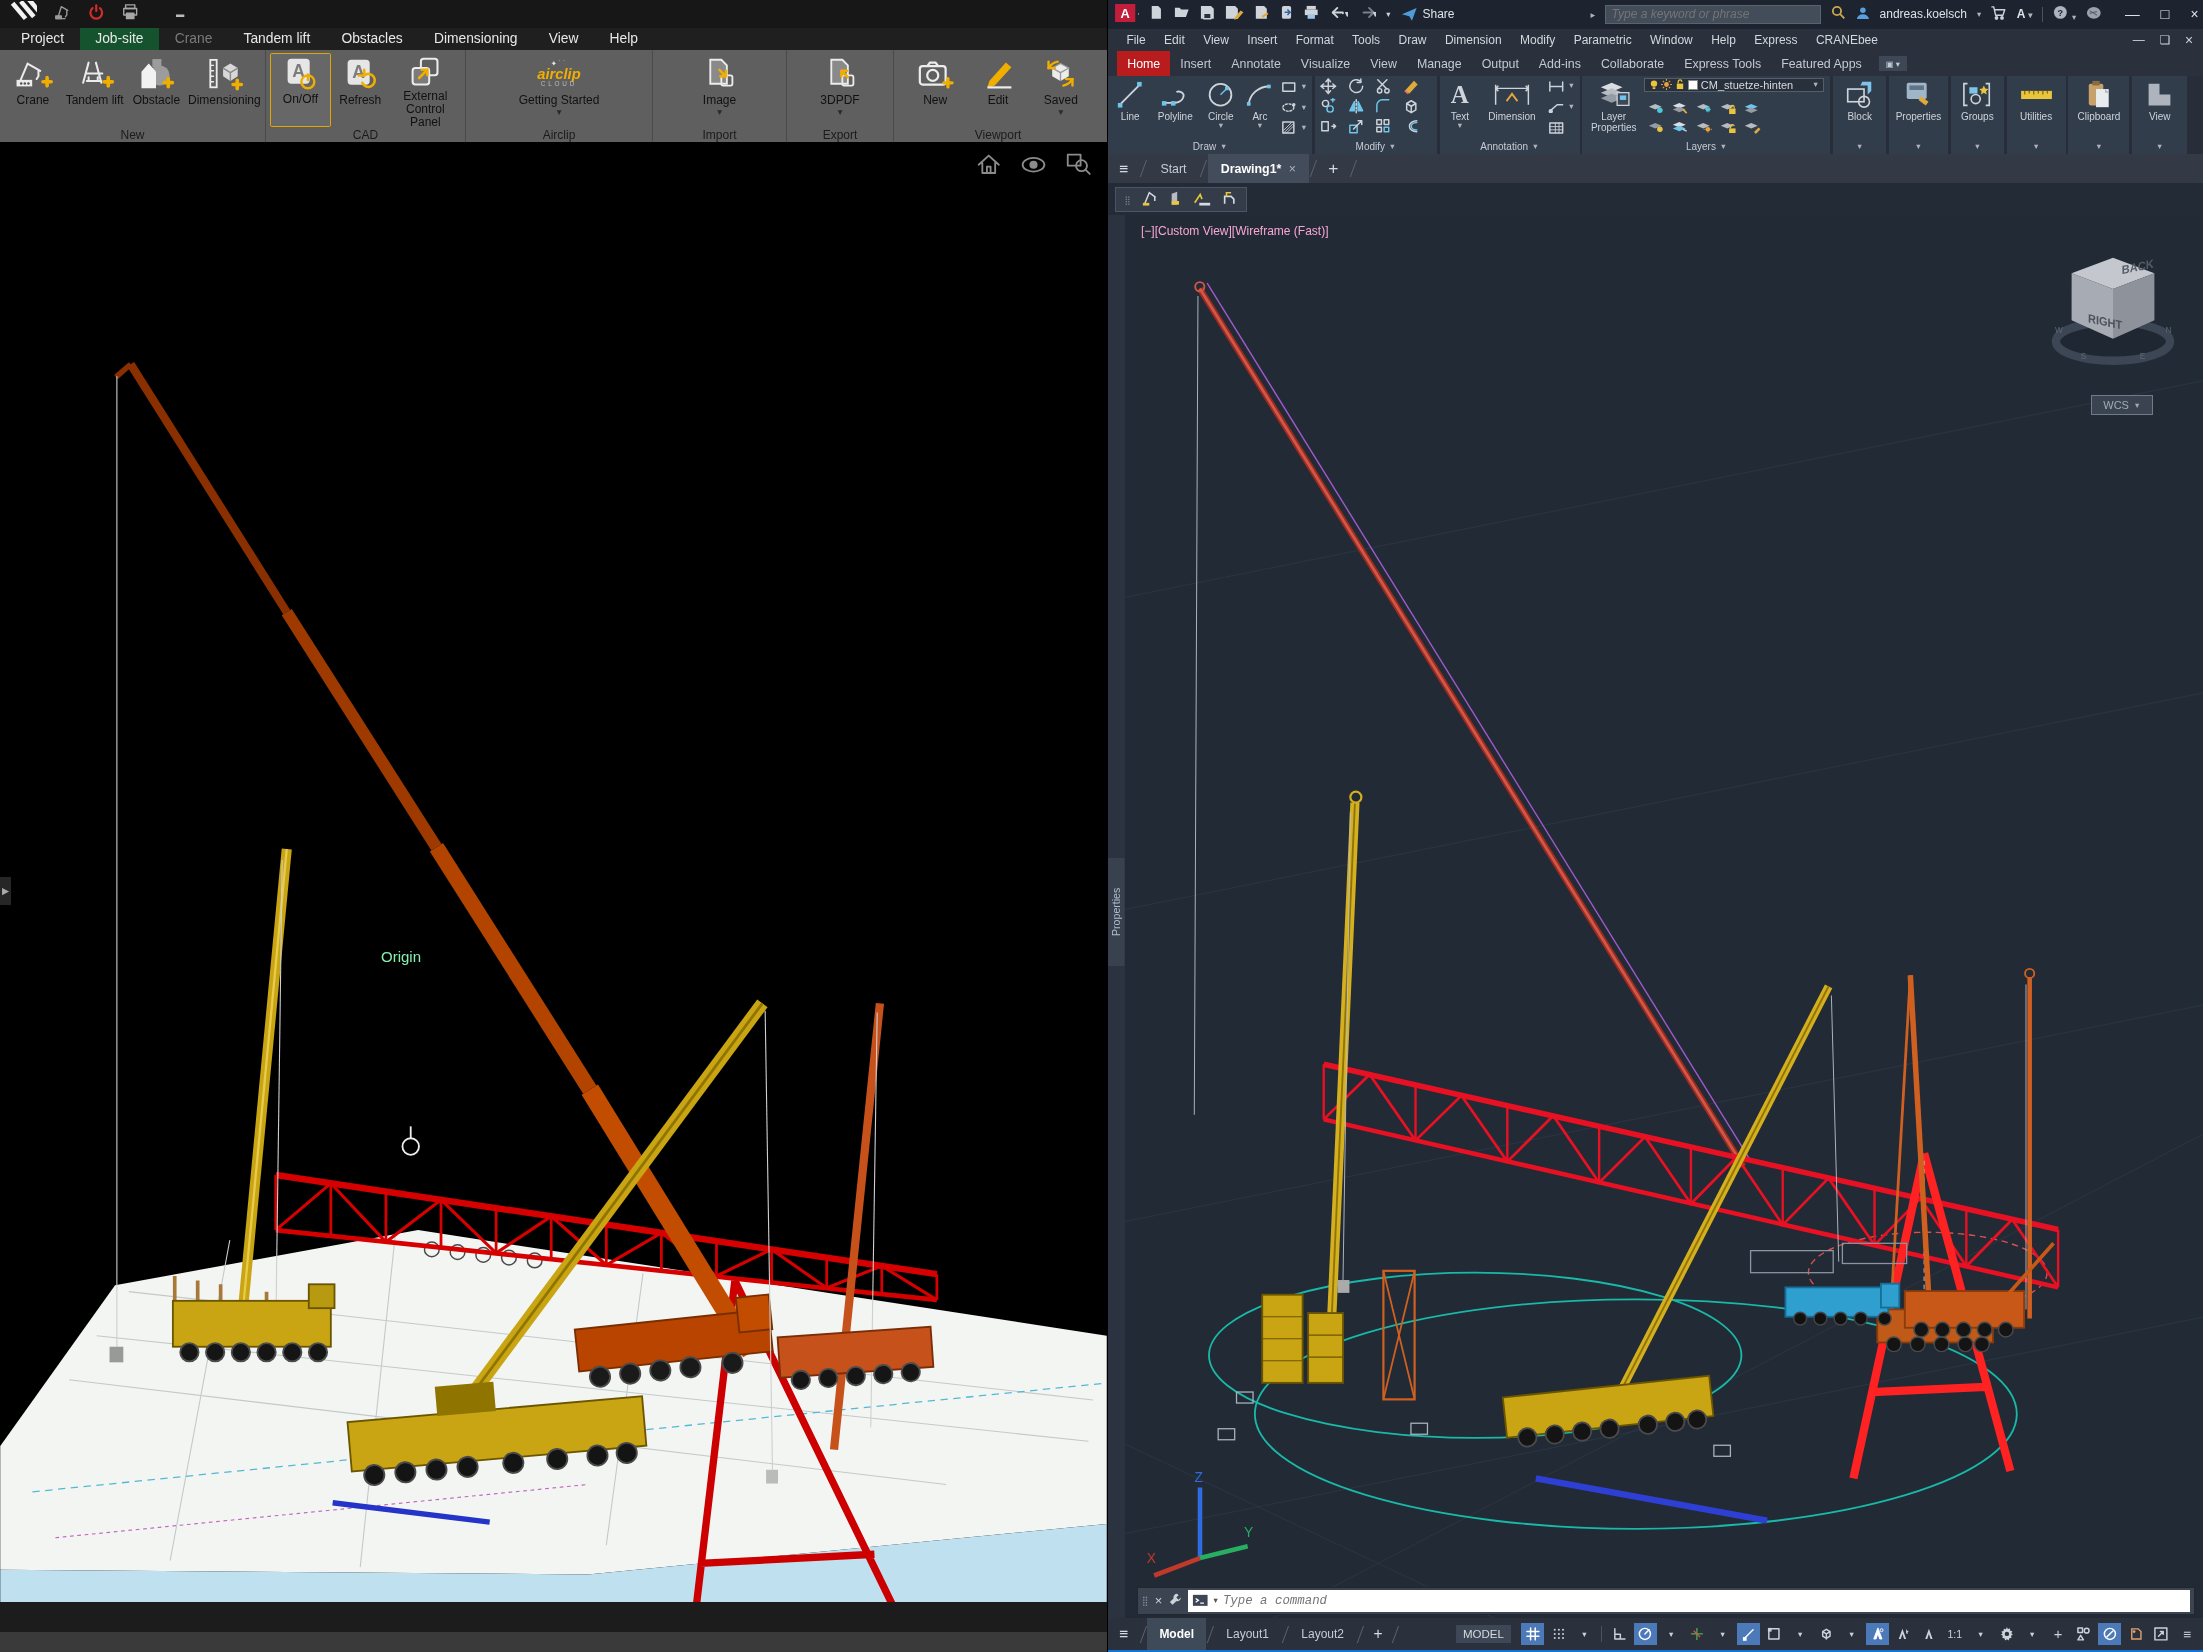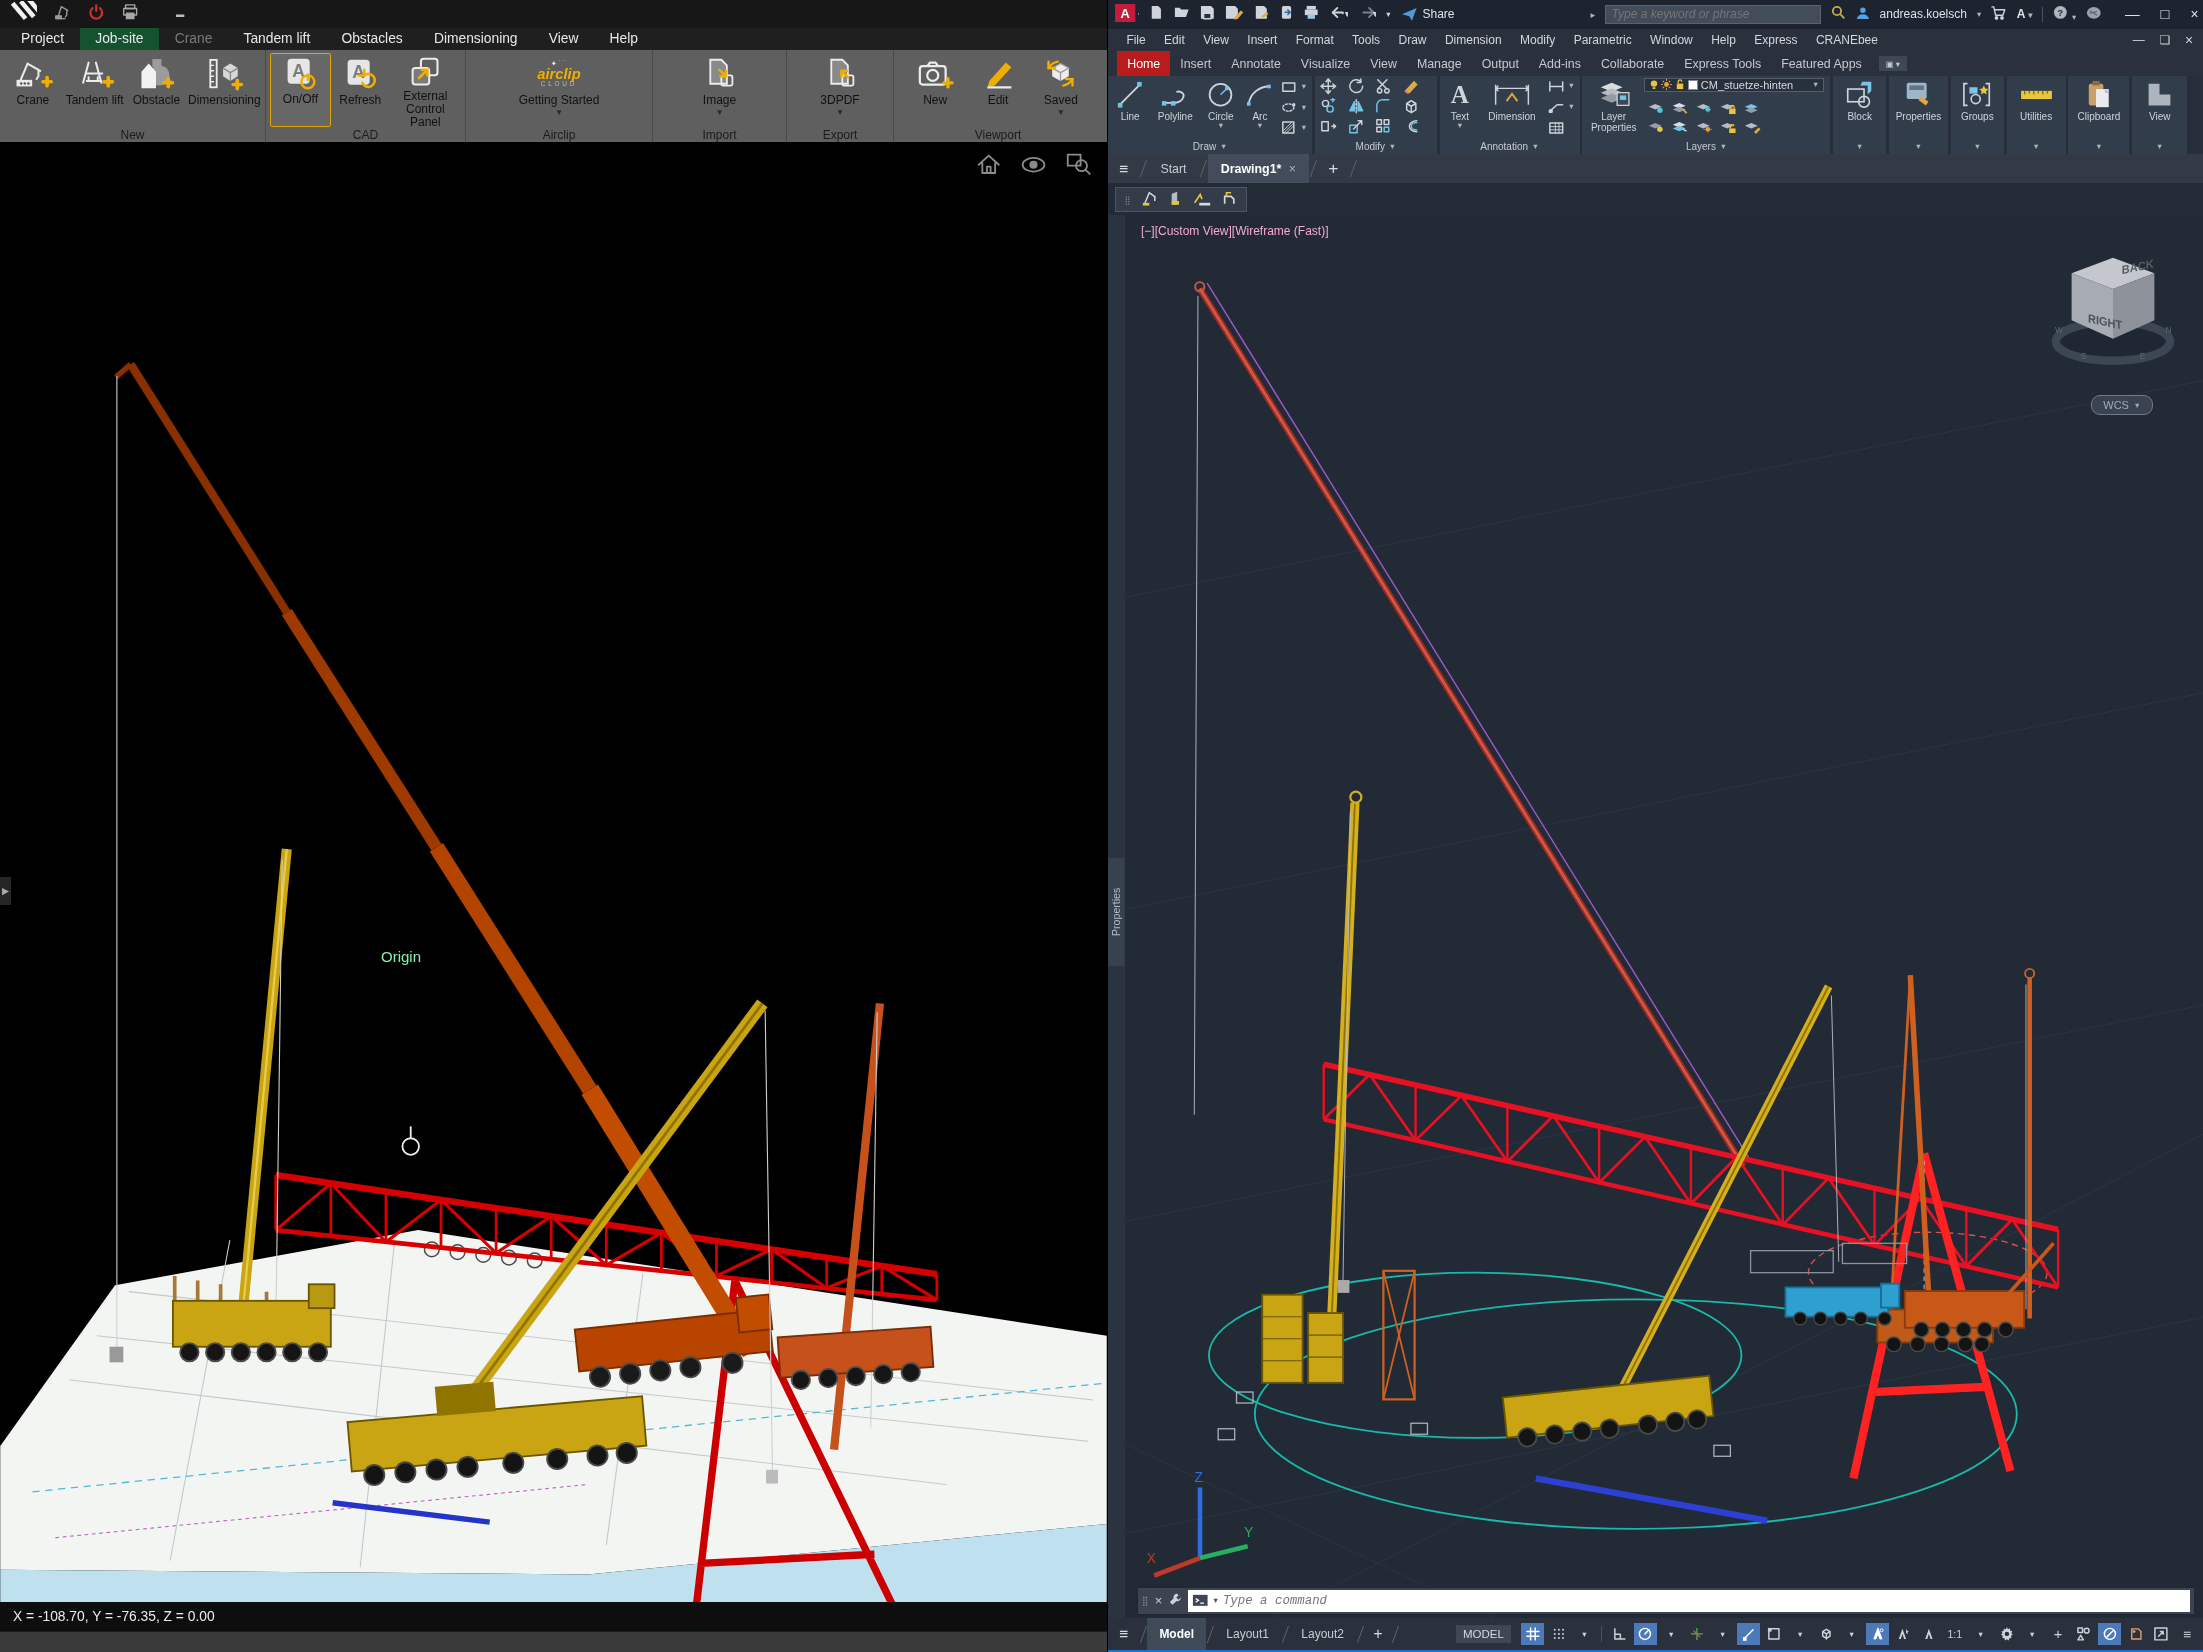--- a/index.html
+++ b/index.html
@@ -59,21 +59,21 @@
 .ftab{height:29px;display:flex;align-items:center;padding:0 13px;font-size:12.4px;gap:7.3px}
 .ftab.active{background:#424c5b;color:#fff;font-weight:bold}
 .fslash{width:0.9px;height:16.5px;background:#5a6370;transform:skewX(-20deg);margin:0 3.7px}
 .r-minibar{position:absolute;top:184px;height:31px;left:0;right:0;background:#232b36;display:flex;align-items:center;padding-left:7.3px}
 .mini-box{display:flex;align-items:center;gap:9.2px;background:#333c48;border:0.9px solid #4b5563;height:25px;padding:0 8.3px}
 .canvas{position:absolute;top:215px;left:0;right:0;height:1403px;background:#222a35;overflow:hidden}
 .prop-strip{position:absolute;left:0;top:0;bottom:0;width:16.5px;background:#2a333f;z-index:3}
 .prop-tab{position:absolute;left:0;top:643px;width:16.5px;height:108px;background:#38424f;color:#b2bdca;font-size:10.6px;display:flex;align-items:center;justify-content:center;writing-mode:vertical-rl;transform:rotate(180deg);z-index:4}
 .vlabel{position:absolute;left:33px;top:9.2px;font-size:12px;color:#f9a8d4;z-index:4}
 .viewcube{position:absolute;right:22px;top:27.5px;z-index:4}
-.wcs{position:absolute;right:51px;top:180px;width:62px;height:20px;background:#3a434f;border:0.9px solid #6f7b8b;border-radius:9px;color:#9fabbb;font-size:11px;display:flex;align-items:center;justify-content:center;gap:4.6px;z-index:4}
+.wcs{position:absolute;right:51px;top:180px;width:62px;height:20px;background:#3a434f;border:0.9px solid #6f7b8b;border-radius:0;color:#9fabbb;font-size:11px;display:flex;align-items:center;justify-content:center;gap:4.6px;z-index:4}
 .ucs{position:absolute;left:37px;top:1256px;z-index:4}
 .cmdbar{position:absolute;left:29px;right:9.2px;top:1587px;height:27.5px;background:#3b4450;border:0.9px solid #20272f;display:flex;align-items:center;gap:5.5px;padding:0 3.7px;z-index:6}
 .cmd-input{flex:1;height:22px;background:#fff;display:flex;align-items:center;gap:3.7px;padding:0 3.7px}
 .cmd-input input{flex:1;border:0;outline:0;font-family:"Liberation Mono",monospace;font-style:italic;font-size:12.4px;color:#8a8f96;background:transparent}
 .r-status{position:absolute;left:0;right:0;top:1618px;height:32px;background:#2a313c;display:flex;align-items:center;z-index:6}
 .mdl-tab{height:32px;display:flex;align-items:center;padding:0 12px;font-size:12px;color:#c6ccd4}
 .mdl-tab.active{background:#3f4a59;color:#fff;font-weight:bold}
 .stat-icons{margin-left:auto;display:flex;align-items:center;gap:2.8px;padding-right:5.5px}
 .sbtn{min-width:23px;height:22px;display:flex;align-items:center;justify-content:center;color:#ccd2d9;font-size:11px;gap:0.9px}
 .sbtn.on{background:#4c7ab8;color:#fff}
@@ -440,23 +440,20 @@
       </g>
 
       <g>
         <circle cx="447" cy="1094" r="9" fill="none" stroke="#ececec" stroke-width="2"></circle>
         <path d="M447,1085 V1072" stroke="#ececec" stroke-width="2"></path>
       </g>
     </svg>
     <div class="origin-tag">Origin</div>
   </div>
 
-  <div class="l-status">
-    <span>X = -108.70, Y = -76.35, Z = 0.00</span>
-  </div>
   <div class="l-footer"></div>
 </div>
 
 <div class="app" id="rightapp">
   <div class="r-title">
     <div class="qat">
       <span><svg width="24" height="18.4" viewBox="0 0 26 20">
             <rect width="22" height="20" fill="#c21d3a"></rect>
             <text x="11" y="15" font-size="14" font-weight="bold" fill="#fff" text-anchor="middle" font-family="Liberation Sans,sans-serif">A</text>
             <text x="25" y="14" font-size="8" fill="#cfd4da">▾</text>

